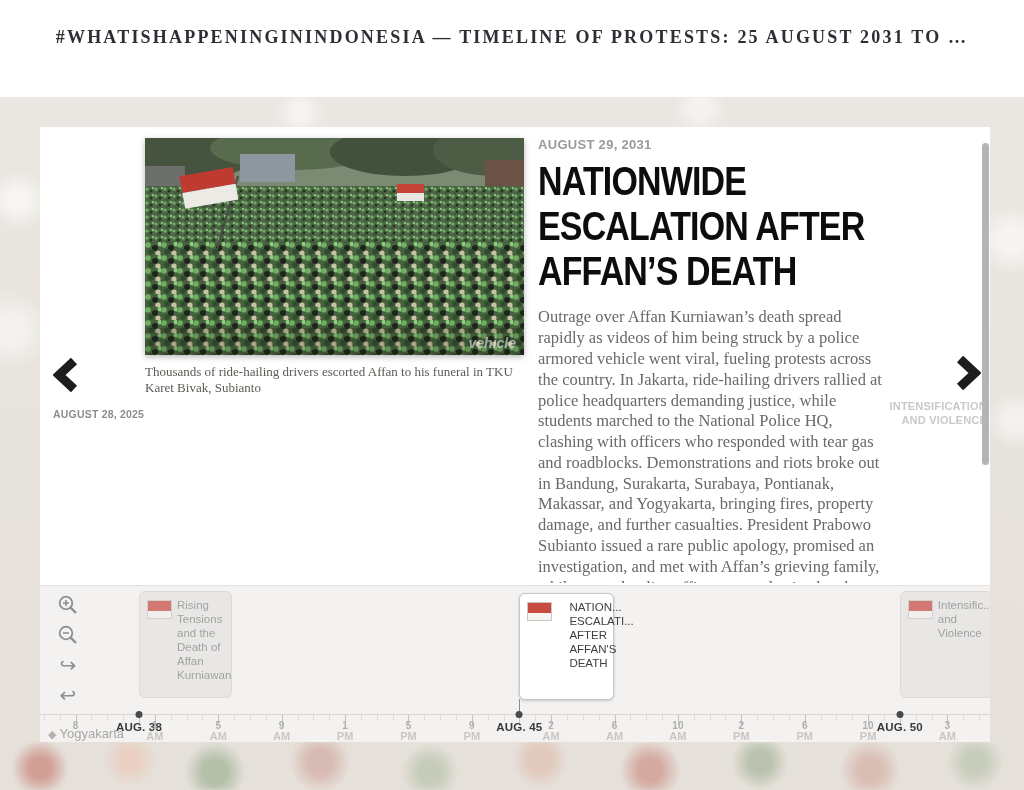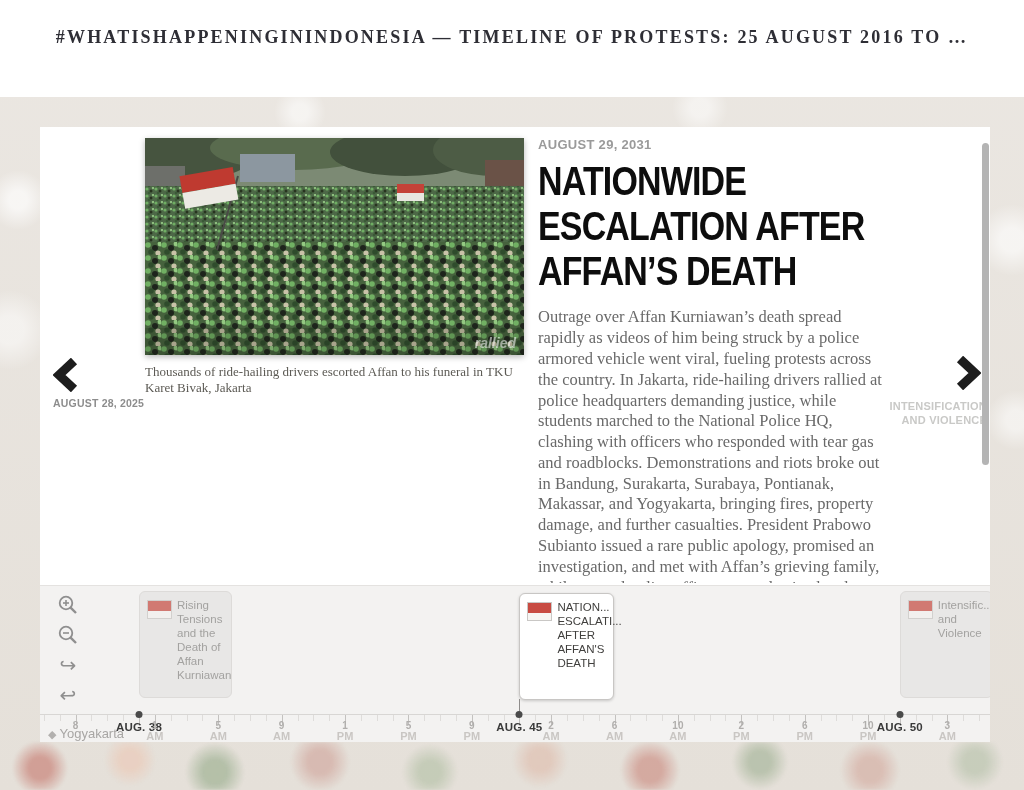--- a/index.html
+++ b/index.html
@@ -58,53 +58,53 @@
     letter-spacing:-1px;color:#0d0d0d;
     transform:scaleX(.85);transform-origin:left top;
   }
   .slide-body{font:16.5px/1.26 "Liberation Serif",serif;color:#696969;width:346px;}
   
   .prev-nav{position:absolute;left:13px;top:231px;width:112px;cursor:pointer;}
   .next-nav{position:absolute;right:3px;top:229px;width:122px;text-align:right;cursor:pointer;}
   .nav-chevron svg{display:block;}
   .next-nav .nav-chevron svg{margin-left:auto;margin-right:6px;}
   .prev-title{margin-top:9px;font:700 11px/1.3 "Liberation Sans",sans-serif;font-stretch:condensed;color:#1c1c1c;white-space:pre-line;letter-spacing:.2px;}
-  .prev-date{margin-top:5px;font:600 10.5px "Liberation Sans",sans-serif;font-stretch:condensed;color:#8d8d8d;letter-spacing:.2px;}
+  .prev-date{margin-top:16px;font:600 10.5px "Liberation Sans",sans-serif;font-stretch:condensed;color:#8d8d8d;letter-spacing:.2px;}
   .next-title{margin-top:9px;font:700 11px/1.3 "Liberation Sans",sans-serif;font-stretch:condensed;color:#c9c9c7;white-space:pre-line;letter-spacing:.2px;}
   .scrollbar-thumb{position:absolute;left:942px;top:16px;width:7px;height:322px;border-radius:4px;background:#b4b4b4;}
   
   .timenav{position:absolute;left:40px;top:585px;width:950px;height:157px;background:#f3f2f1;border-top:1px solid #e4e2e0;box-sizing:border-box;overflow:hidden;}
   .zoom-controls{position:absolute;left:14px;top:6px;display:flex;flex-direction:column;gap:4px;}
   .zoom-controls button{background:none;border:none;padding:2px;margin:0;cursor:pointer;width:28px;height:26px;color:#8f8f8f;font-size:20px;line-height:20px;}
   .marker{position:absolute;top:5px;height:107px;border-radius:6px;background:#e8e7e6;border:1px solid #dddbd9;box-sizing:border-box;cursor:pointer;}
   .marker.active{background:#ffffff;border:1px solid #c8c6c4;top:7px;box-shadow:0 1px 3px rgba(0,0,0,.18);}
   .flag-thumb{position:absolute;left:7px;top:8px;width:25px;height:19px;border:1px solid #c9c7c5;box-sizing:border-box;opacity:.7;}
   .marker.active .flag-thumb{opacity:1;}
   .flag-red{height:10px;}
   .flag-white{height:7px;}
   .marker-title{position:absolute;left:37px;top:6px;right:3px;font:400 11.5px/1.22 "Liberation Sans",sans-serif;color:#a3a2a0;white-space:pre-line;}
-  .marker.active .marker-title{color:#403f3d;}
+  .marker.active .marker-title{color:#403f3d;margin-left:12px;}
   .stem{position:absolute;width:1px;background:#8f8d8b;top:113px;height:15px;}
   .axis-line{position:absolute;left:0;top:128px;width:950px;height:1px;background:#d8d6d4;}
   .tick{position:absolute;top:129px;width:1px;height:6px;background:#dedcda;}
   .tick.major{height:10px;background:#c3c1bf;}
   .tick-label{position:absolute;top:134px;transform:translateX(-50%);text-align:center;font:700 10px/11px "Liberation Sans",sans-serif;font-stretch:condensed;color:#b0aeac;}
   .tick-label .mer{display:block;font-size:11px;line-height:10px;color:#c9c6c3;}
   .day-label{position:absolute;top:135px;transform:translateX(-50%);font:700 11.5px "Liberation Sans",sans-serif;font-stretch:condensed;color:#3a3a3a;letter-spacing:.2px;white-space:nowrap;}
   .event-dot{position:absolute;top:125px;width:7px;height:7px;border-radius:50%;background:#4a4a4a;transform:translateX(-50%);cursor:pointer;}
   .attribution{position:absolute;left:8px;top:140px;font:13px "Liberation Sans",sans-serif;color:#a8a6a4;cursor:pointer;}
   .attribution .diamond{font-size:11px;margin-right:3px;color:#b2b0ae;}
 </style>
 </head>
 <body>
 
 <div class="batik-bottom"></div>
 
 <header class="titlebar">
-  <h1>#WHATISHAPPENINGININDONESIA — TIMELINE OF PROTESTS: 25 AUGUST 2016 TO …</h1>
+  <h1>#WHATISHAPPENINGININDONESIA — TIMELINE OF PROTESTS: 25 AUGUST 2031 TO …</h1>
 </header>
 
 <section class="stage">
 
   <figure class="media" style="margin:0">
     <div class="media-frame">
       <svg viewBox="0 0 379 217" preserveAspectRatio="none" aria-hidden="true">
         <defs>
           <pattern id="pFar" width="9" height="7" patternUnits="userSpaceOnUse">
             <rect width="9" height="7" fill="#4d6847"></rect>
@@ -135,23 +135,23 @@
         <rect x="0" y="104" width="379" height="113" fill="url(#pNear)"></rect>
         <line x1="93" y1="38" x2="72" y2="112" stroke="#4a4a46" stroke-width="2"></line>
         <g transform="rotate(-10 60 45)">
           <rect x="36" y="34" width="54" height="17" fill="#bf3a30"></rect>
           <rect x="36" y="51" width="54" height="16" fill="#eceae4"></rect>
         </g>
         <rect x="252" y="46" width="27" height="9" fill="#c44238"></rect>
         <rect x="252" y="55" width="27" height="8" fill="#e8e6e0"></rect>
         <rect x="0" y="190" width="379" height="27" fill="rgba(20,30,18,.18)"></rect>
       </svg>
-      <div class="watermark">rallied</div>
+      <div class="watermark">vehicle</div>
     </div>
-    <figcaption class="caption">Thousands of ride-hailing drivers escorted Affan to his funeral in TKU Karet Bivak, Jakarta</figcaption>
+    <figcaption class="caption">Thousands of ride-hailing drivers escorted Affan to his funeral in TKU Karet Bivak, Subianto</figcaption>
   </figure>
 
   <div class="text-col">
     <div class="slide-date">AUGUST 29, 2031</div>
     <h2 class="headline">NATIONWIDE ESCALATION AFTER AFFAN’S DEATH</h2>
     <p class="slide-body" style="margin:0">Outrage over Affan Kurniawan’s death spread rapidly as videos of him being struck by a police armored vehicle went viral, fueling protests across the country. In Jakarta, ride-hailing drivers rallied at police headquarters demanding justice, while students marched to the National Police HQ, clashing with officers who responded with tear gas and roadblocks. Demonstrations and riots broke out in Bandung, Surakarta, Surabaya, Pontianak, Makassar, and Yogyakarta, bringing fires, property damage, and further casualties. President Prabowo Subianto issued a rare public apology, promised an investigation, and met with Affan’s grieving family, while several police officers were detained and soldiers deployed to secure key areas.</p>
   </div>
 
   <div class="prev-nav">
     <span class="nav-chevron">

